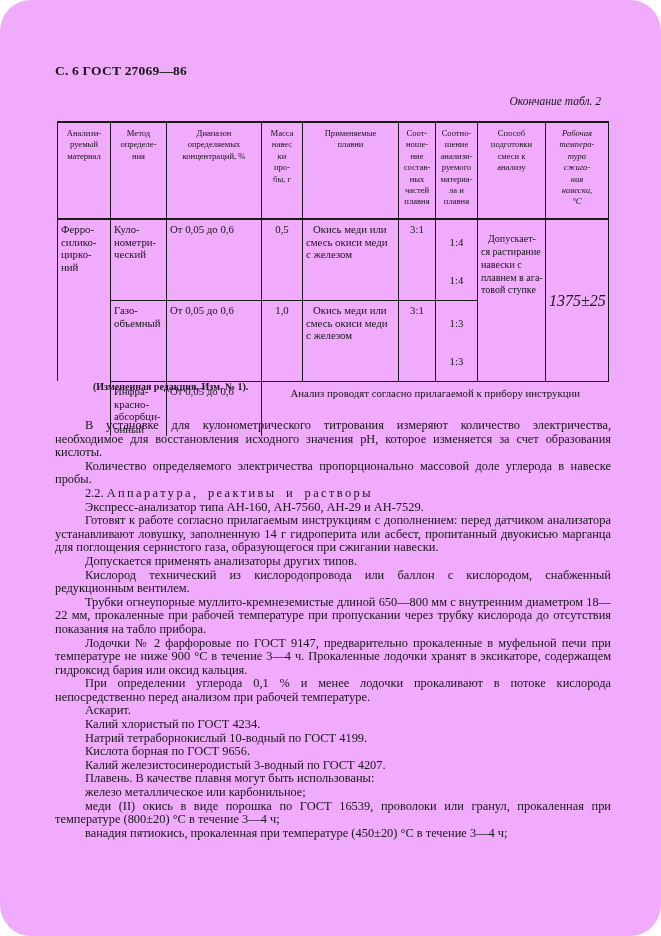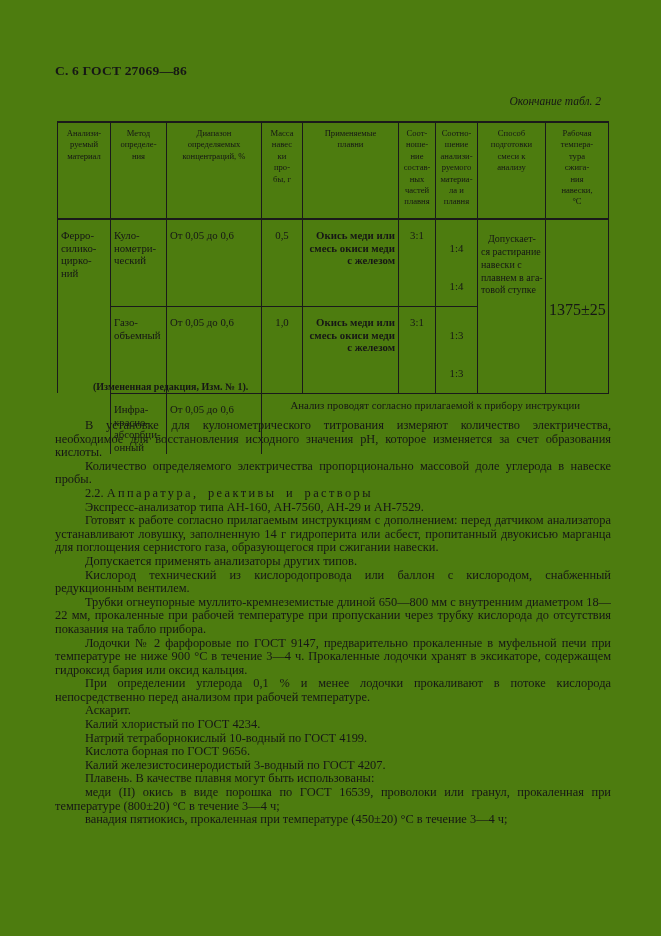--- a/index.html
+++ b/index.html
@@ -1,21 +1,21 @@
 <!DOCTYPE html>
 <html lang="ru"><head>
 <meta charset="utf-8">
 <style>
   html,body { margin:0; padding:0; }
   body {
     width:661px; height:936px; background:#ffffff; color:#161616;
     font-family:"Liberation Serif", serif;
     -webkit-font-smoothing:antialiased;
   }
-  .page { position:relative; width:661px; height:936px; overflow:hidden; background:#4d7c0f; }
+  .page { position:relative; width:661px; height:936px; overflow:hidden; background:#f0abfc;border-radius:31px; }
 
   .page-header {
     position:absolute; top:63px; left:55px;
     font-weight:bold; font-size:13.5px; letter-spacing:0.2px;
   }
   .table-caption {
     position:absolute; top:95px; right:60px;
     font-style:italic; font-size:11.5px;margin-left:20px;
   }
 
@@ -30,29 +30,29 @@
   tr.row3   { height:48px; }
 
   th {
     font-weight:normal; font-size:8.6px; line-height:11.4px;
     vertical-align:top; text-align:center; padding:5px 2px 10px;
     border-right:1px solid #1a1a1a; border-bottom:2px solid #1a1a1a;
     white-space:pre-line; overflow:hidden;
   }
   td {
     font-size:10.8px; line-height:12.8px; vertical-align:top;
-    padding:9px 3px 0; border-right:1px solid #1a1a1a;
+    padding:3px 3px 0; border-right:1px solid #1a1a1a;
     white-space:pre-line; overflow:hidden;
   }
   .bl { border-left:1.5px solid #1a1a1a; }
-  .br { border-right:1.5px solid #1a1a1a; }
+  .br { border-right:1.5px solid #1a1a1a;font-style:italic; }
   .bb { border-bottom:1px solid #1a1a1a; }
   .nr { border-right:none; }
   .center { text-align:center; }
-  .flux-cell { text-indent:7px; text-align:right;font-weight:bold; }
+  .flux-cell { text-indent:7px; text-align:left; }
   .ratio-second { margin-top:13px; }
   .prep-cell { font-size:10px; line-height:12.9px; padding:13px 2px 0 3px; text-indent:7px; }
   .temp-cell { vertical-align:middle; text-align:center; font-size:16px; }
   .note-cell { text-align:center; padding-top:5px; font-size:10.8px; }
 
   .revision-note {
     position:absolute; top:371px; left:93px;
     font-weight:bold; font-size:10px;
   }
   .body-text {
@@ -190,17 +190,18 @@
     <p>Кислород технический из кислородопровода или баллон с кислородом, снабженный редукционным вентилем.</p>
     <p>Трубки огнеупорные муллито-кремнеземистые длиной 650—800 мм с внутренним диаметром 18—22 мм, прокаленные при рабочей температуре при пропускании через трубку кислорода до отсутствия показания на табло прибора.</p>
     <p>Лодочки № 2 фарфоровые по ГОСТ 9147, предварительно прокаленные в муфельной печи при температуре не ниже 900 °С в течение 3—4 ч. Прокаленные лодочки хранят в эксикаторе, содержащем гидроксид бария или оксид кальция.</p>
     <p>При определении углерода 0,1 % и менее лодочки прокаливают в потоке кислорода непосредственно перед анализом при рабочей температуре.</p>
     <p>Аскарит.</p>
     <p>Калий хлористый по ГОСТ 4234.</p>
     <p>Натрий тетраборнокислый 10-водный по ГОСТ 4199.</p>
     <p>Кислота борная по ГОСТ 9656.</p>
     <p>Калий железистосинеродистый 3-водный по ГОСТ 4207.</p>
     <p>Плавень. В качестве плавня могут быть использованы:</p>
+    <p>железо металлическое или карбонильное;</p>
     <p>меди (II) окись в виде порошка по ГОСТ 16539, проволоки или гранул, прокаленная при температуре (800±20) °С в течение 3—4 ч;</p>
     <p>ванадия пятиокись, прокаленная при температуре (450±20) °С в течение 3—4 ч;</p>
   </div>
 
 </div>
 
 </body></html>

